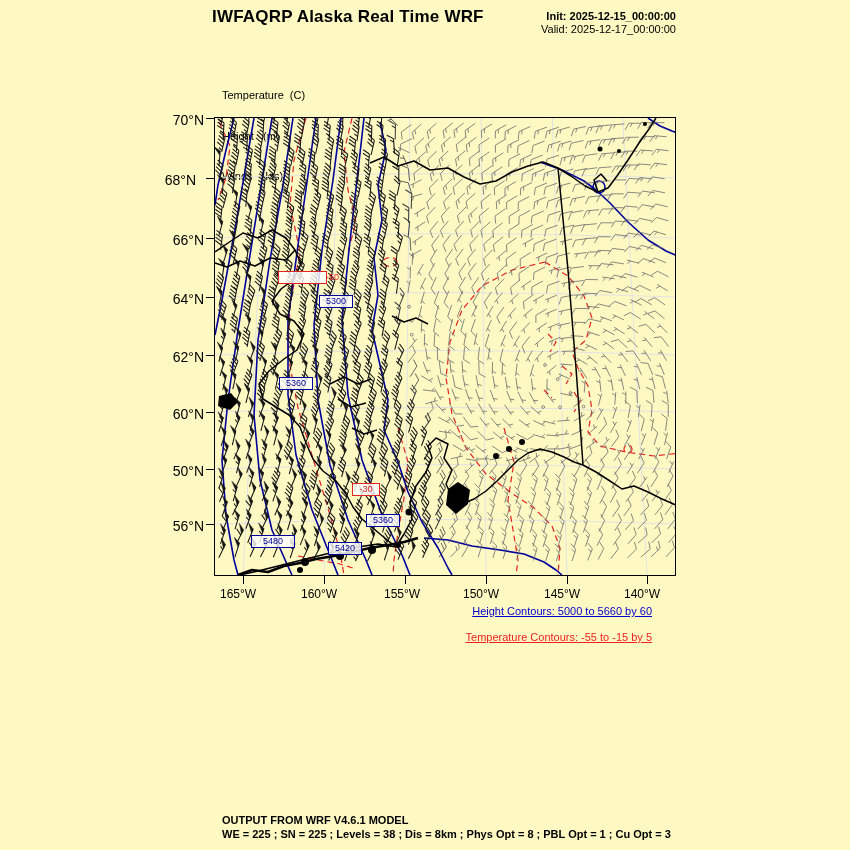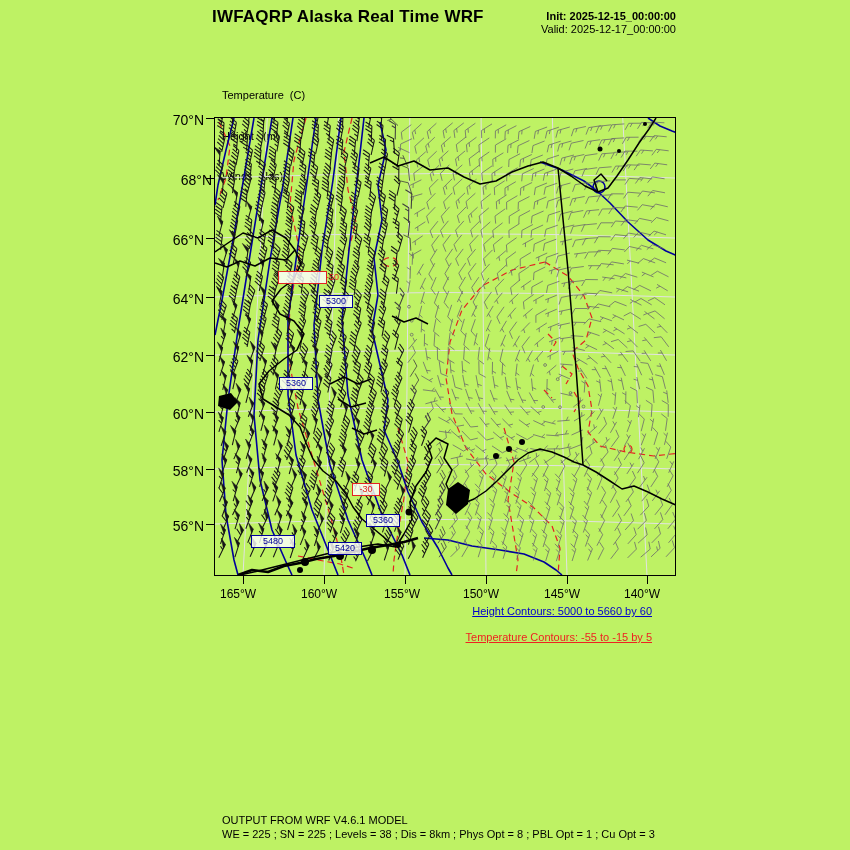--- a/index.html
+++ b/index.html
@@ -1,31 +1,31 @@
 <!DOCTYPE html>
 <html><head>
 <meta charset="utf-8">
 <style>
   html,body{margin:0;padding:0;background:#fff;}
-  #page{position:relative;width:850px;height:850px;background:#bef264;overflow:hidden;
+  #page{position:relative;width:850px;height:850px;background:#fef9c3;overflow:hidden;
         font-family:"Liberation Sans",sans-serif;color:#000;}
   .title{position:absolute;left:212px;top:7px;font-size:17px;font-weight:bold;letter-spacing:.2px;}
   .initblock{position:absolute;left:430px;top:10px;width:246px;text-align:right;font-size:11px;line-height:13px;}
   .initline{font-weight:bold;}
   .vars{position:absolute;left:222px;top:62px;font-size:11px;line-height:13.5px;white-space:pre;}
   .map-frame{position:absolute;left:215px;top:118px;width:460px;height:457px;border:1px solid #000;box-sizing:content-box;margin-left:-1px;margin-top:-1px;}
   .map-frame svg{position:absolute;left:0;top:0;}
   .clabel{position:absolute;font-size:9px;line-height:11px;text-align:center;
           background:rgba(255,255,255,.82);border:1px solid;box-sizing:border-box;}
   .ytick{position:absolute;width:9px;height:1px;background:#000;}
   .xtick{position:absolute;width:1px;height:8px;background:#000;}
   .ylab{position:absolute;width:40px;text-align:right;font-size:14px;}
   .xlab{position:absolute;width:46px;text-align:left;font-size:12px;}
   .legend{position:absolute;left:356px;width:296px;text-align:right;font-size:11px;text-decoration:underline;}
-  .footer{position:absolute;left:222px;top:814px;font-size:11px;line-height:13.5px;}
+  .footer{position:absolute;left:222px;top:814px;font-size:11px;line-height:13.5px;font-weight:bold;}
 </style>
 </head>
 <body>
 
 <div id="page">
   <div class="title">IWFAQRP Alaska Real Time WRF</div>
   <div class="initblock">
     <div class="initline">Init: 2025-12-15_00:00:00</div>
     <div>Valid: 2025-12-17_00:00:00</div>
   </div>
@@ -1360,31 +1360,31 @@
   <div class="legend" id="legend-h" style="top: 605px; color: rgb(0, 0, 205);">Height Contours: 5000 to 5660 by 60</div>
   <div class="legend" id="legend-t" style="top: 631px; color: rgb(238, 34, 34);">Temperature Contours: -55 to -15 by 5</div>
 
   <div class="footer">
     <div>OUTPUT FROM WRF V4.6.1 MODEL</div>
     <div>WE = 225 ; SN = 225 ; Levels = 38 ; Dis = 8km ; Phys Opt = 8 ; PBL Opt = 1 ; Cu Opt = 3</div>
   </div>
 <div class="ytick" style="left: 206px; top: 118px;"></div>
     <div class="ylab" style="left: 164px; top: 112px;">70°N</div>
     <div class="ytick" style="left: 206px; top: 178px;"></div>
-    <div class="ylab" style="left: 172px; top: 172px;">68°N</div>
+    <div class="ylab" style="left: 156px; top: 172px;">68°N</div>
     <div class="ytick" style="left: 206px; top: 238px;"></div>
     <div class="ylab" style="left: 164px; top: 232px; text-align: right;">66°N</div>
     <div class="ytick" style="left: 206px; top: 297px;"></div>
     <div class="ylab" style="left: 164px; top: 291px;">64°N</div>
     <div class="ytick" style="left: 206px; top: 355px;"></div>
     <div class="ylab" style="left: 164px; top: 349px;">62°N</div>
     <div class="ytick" style="left: 206px; top: 412px;"></div>
     <div class="ylab" style="left: 164px; top: 406px;">60°N</div>
     <div class="ytick" style="left: 206px; top: 469px;"></div>
-    <div class="ylab" style="left: 164px; top: 463px;">58°N</div>
+    <div class="ylab" style="left: 164px; top: 463px;">50°N</div>
     <div class="ytick" style="left: 206px; top: 524px;"></div>
     <div class="ylab" style="left: 164px; top: 518px;">56°N</div>
     <div class="xtick" style="left: 243px; top: 576px;"></div>
     <div class="xlab" style="left: 220px; top: 587px;">165°W</div>
     <div class="xtick" style="left: 324px; top: 576px;"></div>
     <div class="xlab" style="left: 301px; top: 587px;">160°W</div>
     <div class="xtick" style="left: 405px; top: 576px;"></div>
     <div class="xlab" style="left: 384px; top: 587px;">155°W</div>
     <div class="xtick" style="left: 486px; top: 576px;"></div>
     <div class="xlab" style="left: 463px; top: 587px;">150°W</div>

